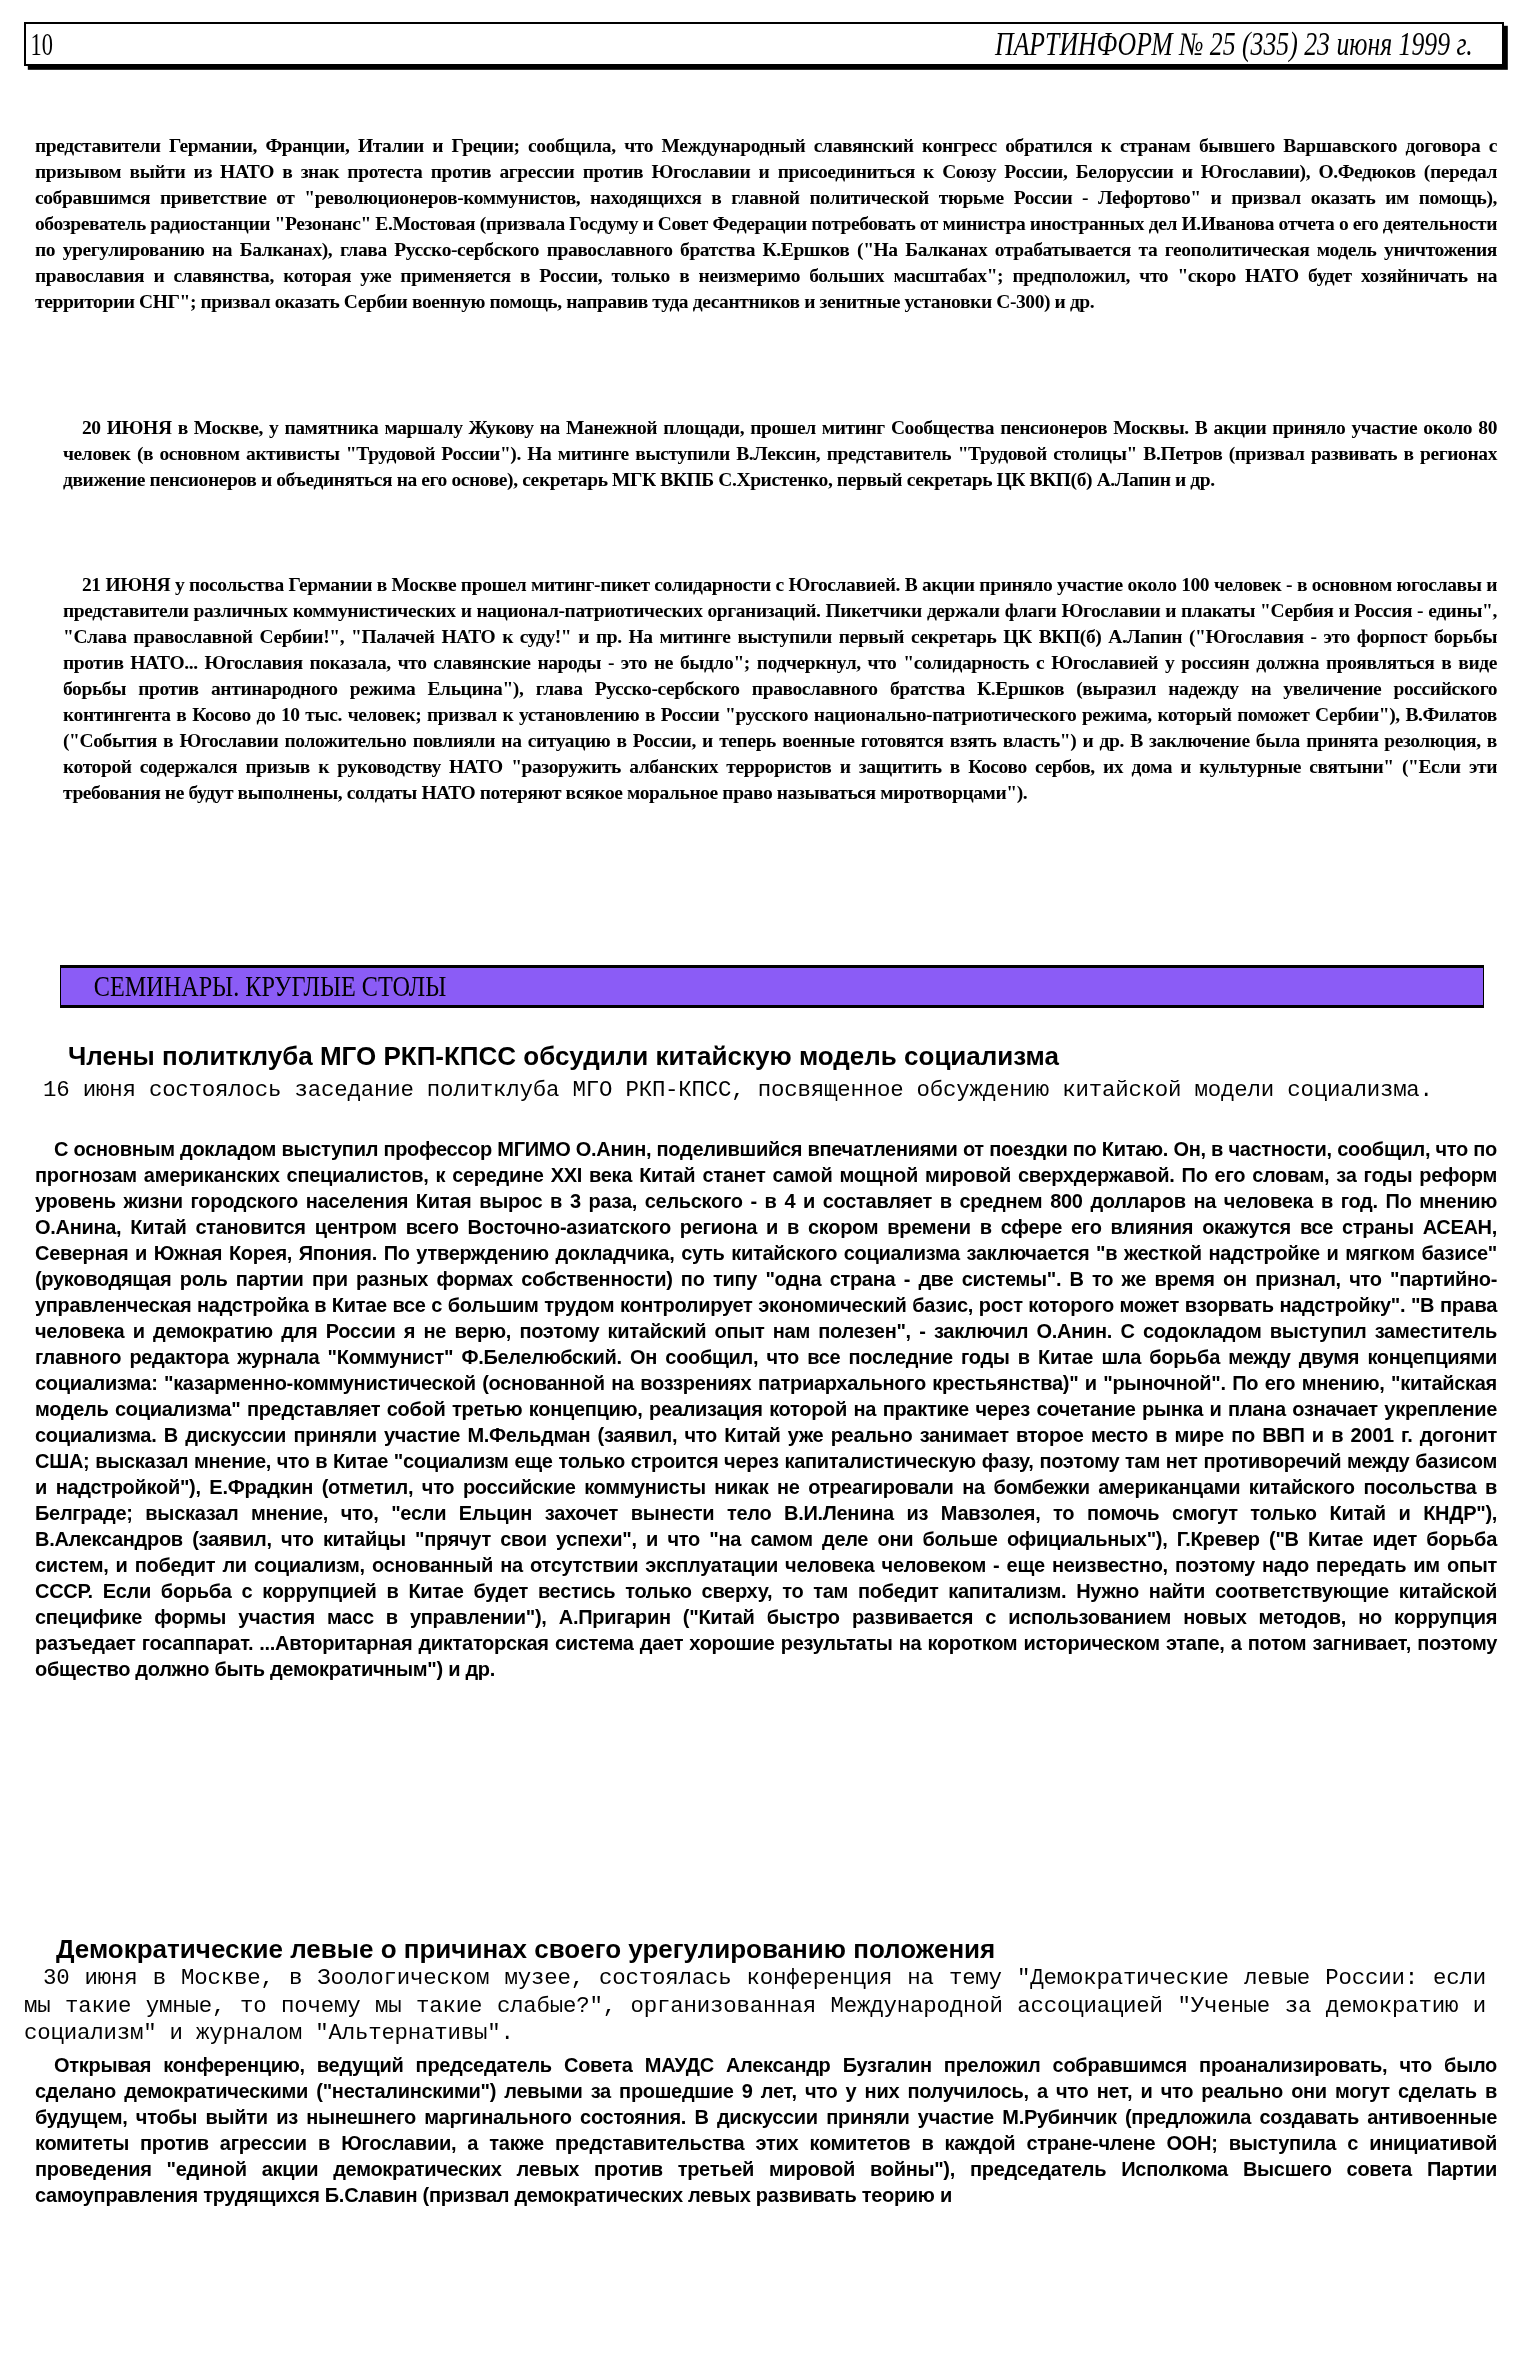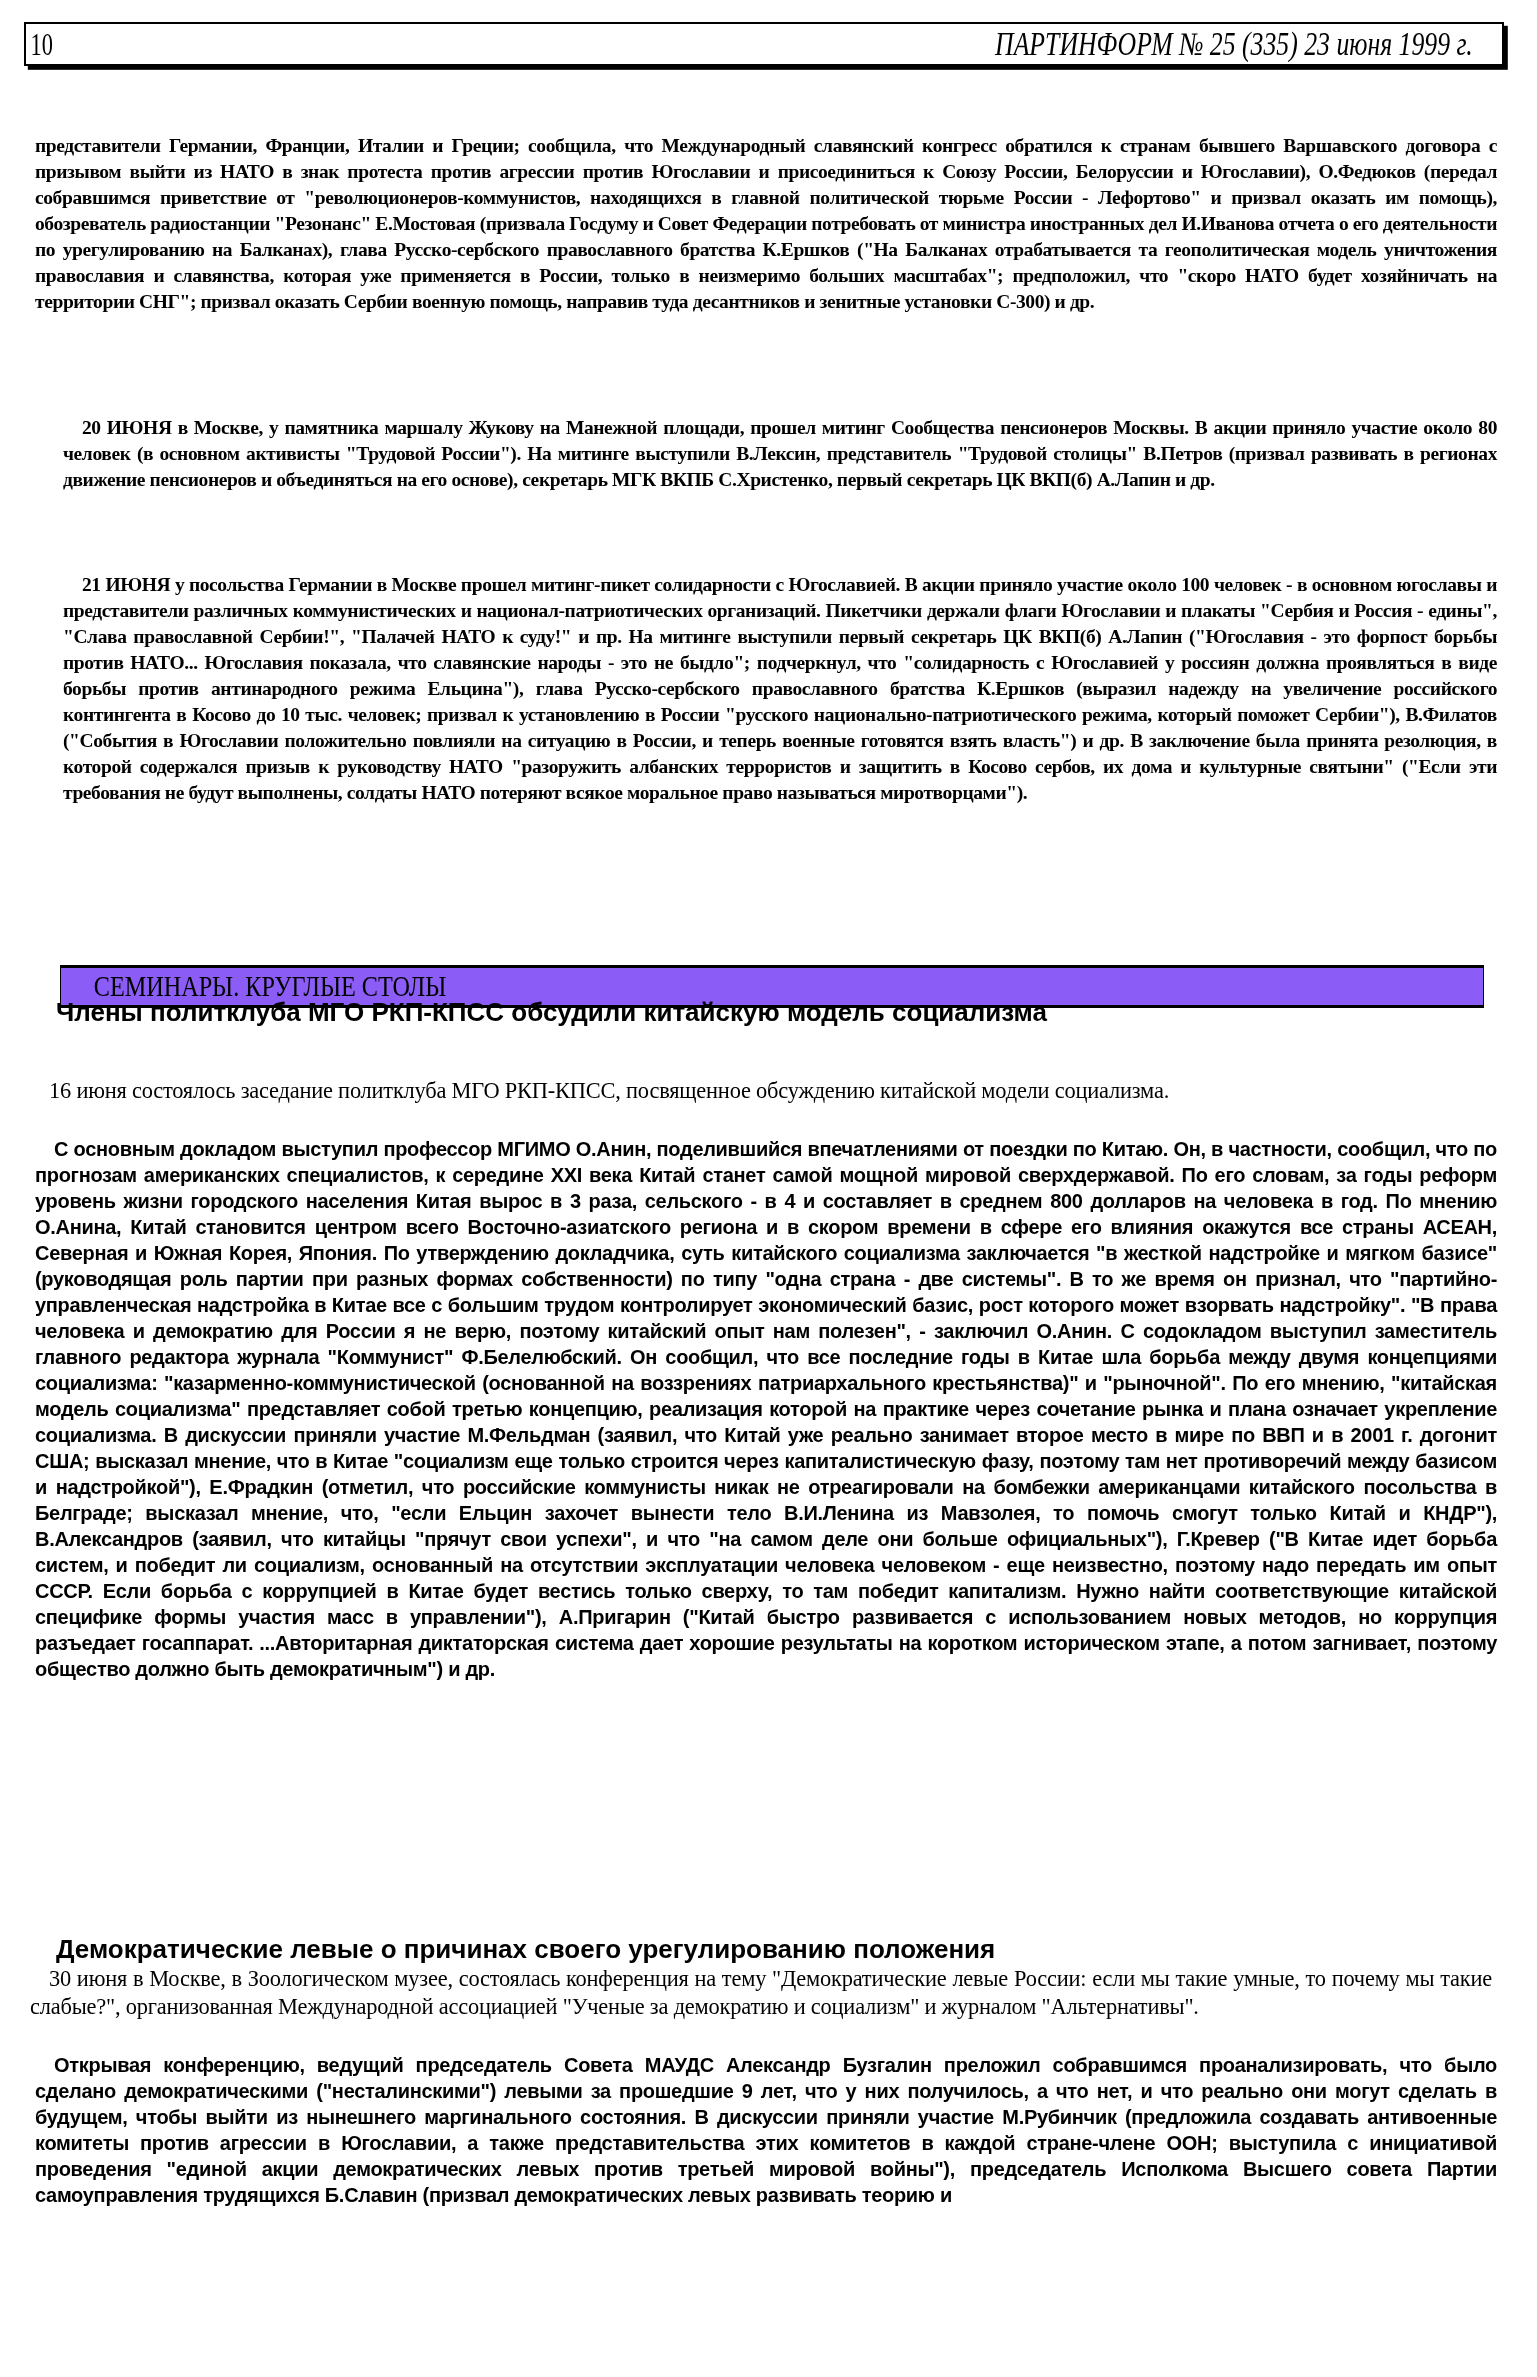--- a/index.html
+++ b/index.html
@@ -39,21 +39,21 @@
     display: inline-block; transform: scaleX(0.82); transform-origin: left center; white-space: nowrap;
   }
 
   
   .headline {
     position: absolute; left: 56px; font-family: "Liberation Sans", sans-serif;
     font-weight: bold; font-size: 26px; white-space: nowrap;
   }
   
   .lead {
-    position: absolute; left: 30px; width: 1462px; font-family: Liberation Serif, serif;
+    position: absolute; left: 24px; width: 1462px; font-family: Liberation Mono, monospace;
     font-size: 22.4px; line-height: 27.5px; text-align: justify; letter-spacing: -0.2px;
   }
   .lead p { margin: 0; text-indent: 19px; }
   
   .body {
     position: absolute; left: 35px; width: 1462px; font-family: "Liberation Sans", sans-serif;
     font-weight: bold; font-size: 20px; line-height: 26px; text-align: justify; letter-spacing: -0.3px;
   }
   .body p { margin: 0; text-indent: 19px; }
 </style>
@@ -76,21 +76,21 @@
   </div>
 
   <div class="serif-block" style="top:572px;font-family:Liberation Serif, serif;">
     <p class="indent"><span class="cap">21 ИЮНЯ</span><span> у посольства Германии в Москве прошел митинг-пикет солидарности с Югославией. В акции приняло участие около 100 человек - в основном югославы и представители различных коммунистических и национал-патриотических организаций. Пикетчики держали флаги Югославии и плакаты "Сербия и Россия - едины", "Слава православной Сербии!", "Палачей НАТО к суду!" и пр. На митинге выступили первый секретарь ЦК ВКП(б) А.Лапин ("Югославия - это форпост борьбы против НАТО... Югославия показала, что славянские народы - это не быдло"; подчеркнул, что "солидарность с Югославией у россиян должна проявляться в виде борьбы против антинародного режима Ельцина"), глава Русско-сербского православного братства К.Ершков (выразил надежду на увеличение российского контингента в Косово до 10 тыс. человек; призвал к установлению в России "русского национально-патриотического режима, который поможет Сербии"), В.Филатов ("События в Югославии положительно повлияли на ситуацию в России, и теперь военные готовятся взять власть") и др. В заключение была принята резолюция, в которой содержался призыв к руководству НАТО "разоружить албанских террористов и защитить в Косово сербов, их дома и культурные святыни" ("Если эти требования не будут выполнены, солдаты НАТО потеряют всякое моральное право называться миротворцами").</span></p>
   </div>
 
   <div class="section-banner">
     <span>СЕМИНАРЫ. КРУГЛЫЕ СТОЛЫ</span>
   </div>
 
-  <div class="headline" style="top:997px;">Члены политклуба МГО РКП-КПСС обсудили китайскую модель социализма</div>
+  <div class="headline" style="top:1041px;margin-left:12px;">Члены политклуба МГО РКП-КПСС обсудили китайскую модель социализма</div>
   <div class="lead" style="top:1077px;">
     <p>16 июня состоялось заседание политклуба МГО РКП-КПСС, посвященное обсуждению китайской модели социализма.</p>
   </div>
   <div class="body" style="top:1136px;">
     <p>С основным докладом выступил профессор МГИМО О.Анин, поделившийся впечатлениями от поездки по Китаю. Он, в частности, сообщил, что по прогнозам американских специалистов, к середине XXI века Китай станет самой мощной мировой сверхдержавой. По его словам, за годы реформ уровень жизни городского населения Китая вырос в 3 раза, сельского - в 4 и составляет в среднем 800 долларов на человека в год. По мнению О.Анина, Китай становится центром всего Восточно-азиатского региона и в скором времени в сфере его влияния окажутся все страны АСЕАН, Северная и Южная Корея, Япония. По утверждению докладчика, суть китайского социализма заключается "в жесткой надстройке и мягком базисе" (руководящая роль партии при разных формах собственности) по типу "одна страна - две системы". В то же время он признал, что "партийно-управленческая надстройка в Китае все с большим трудом контролирует экономический базис, рост которого может взорвать надстройку". "В права человека и демократию для России я не верю, поэтому китайский опыт нам полезен", - заключил О.Анин. С содокладом выступил заместитель главного редактора журнала "Коммунист" Ф.Белелюбский. Он сообщил, что все последние годы в Китае шла борьба между двумя концепциями социализма: "казарменно-коммунистической (основанной на воззрениях патриархального крестьянства)" и "рыночной". По его мнению, "китайская модель социализма" представляет собой третью концепцию, реализация которой на практике через сочетание рынка и плана означает укрепление социализма. В дискуссии приняли участие М.Фельдман (заявил, что Китай уже реально занимает второе место в мире по ВВП и в 2001 г. догонит США; высказал мнение, что в Китае "социализм еще только строится через капиталистическую фазу, поэтому там нет противоречий между базисом и надстройкой"), Е.Фрадкин (отметил, что российские коммунисты никак не отреагировали на бомбежки американцами китайского посольства в Белграде; высказал мнение, что, "если Ельцин захочет вынести тело В.И.Ленина из Мавзолея, то помочь смогут только Китай и КНДР"), В.Александров (заявил, что китайцы "прячут свои успехи", и что "на самом деле они больше официальных"), Г.Кревер ("В Китае идет борьба систем, и победит ли социализм, основанный на отсутствии эксплуатации человека человеком - еще неизвестно, поэтому надо передать им опыт СССР. Если борьба с коррупцией в Китае будет вестись только сверху, то там победит капитализм. Нужно найти соответствующие китайской специфике формы участия масс в управлении"), А.Пригарин ("Китай быстро развивается с использованием новых методов, но коррупция разъедает госаппарат. ...Авторитарная диктаторская система дает хорошие результаты на коротком историческом этапе, а потом загнивает, поэтому общество должно быть демократичным") и др.</p>
   </div>
 
   <div class="headline" style="top:1934px;">Демократические левые о причинах своего урегулированию положения</div>
   <div class="lead" style="top:1965px;">
     <p>30 июня в Москве, в Зоологическом музее, состоялась конференция на тему "Демократические левые России: если мы такие умные, то почему мы такие слабые?", организованная Международной ассоциацией "Ученые за демократию и социализм" и журналом "Альтернативы".</p>

